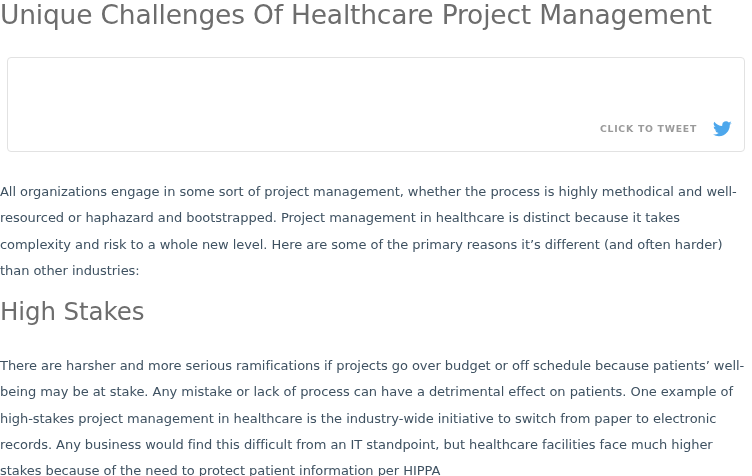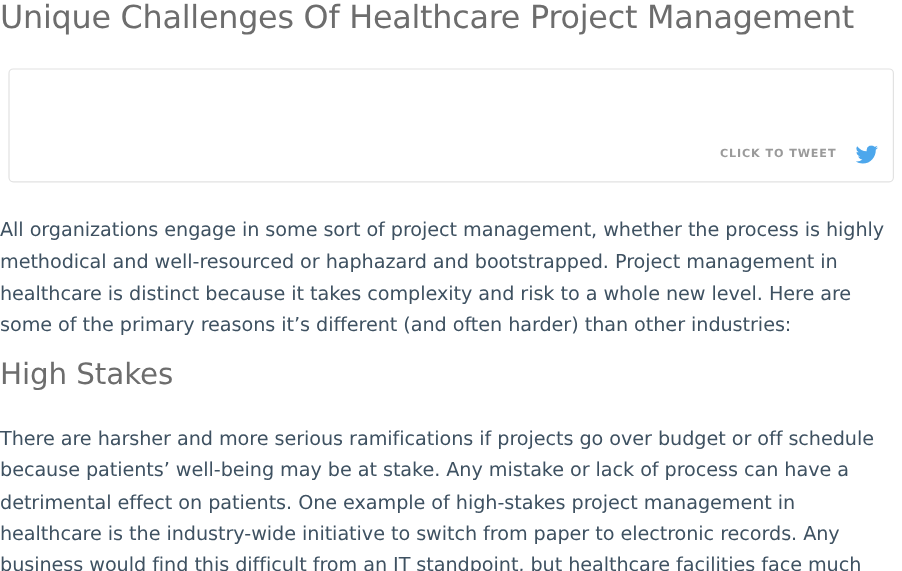--- a/index.html
+++ b/index.html
@@ -87,21 +87,21 @@
     height: 16px;
   }
 
   
   .body-para {
     position: absolute;
     left: 0px;
     width: 748px;
     margin: 0;
     font-family: "DejaVu Sans", sans-serif;
-    font-size: 16px;
+    font-size: 13px;
     font-weight: 400;
     line-height: 26.3px;
     color: #3e5161;
     letter-spacing: -0.05px;
   }
   .para-intro { top: 179px; }
   .para-stakes { top: 353px; }
 
   
   .section-heading {

